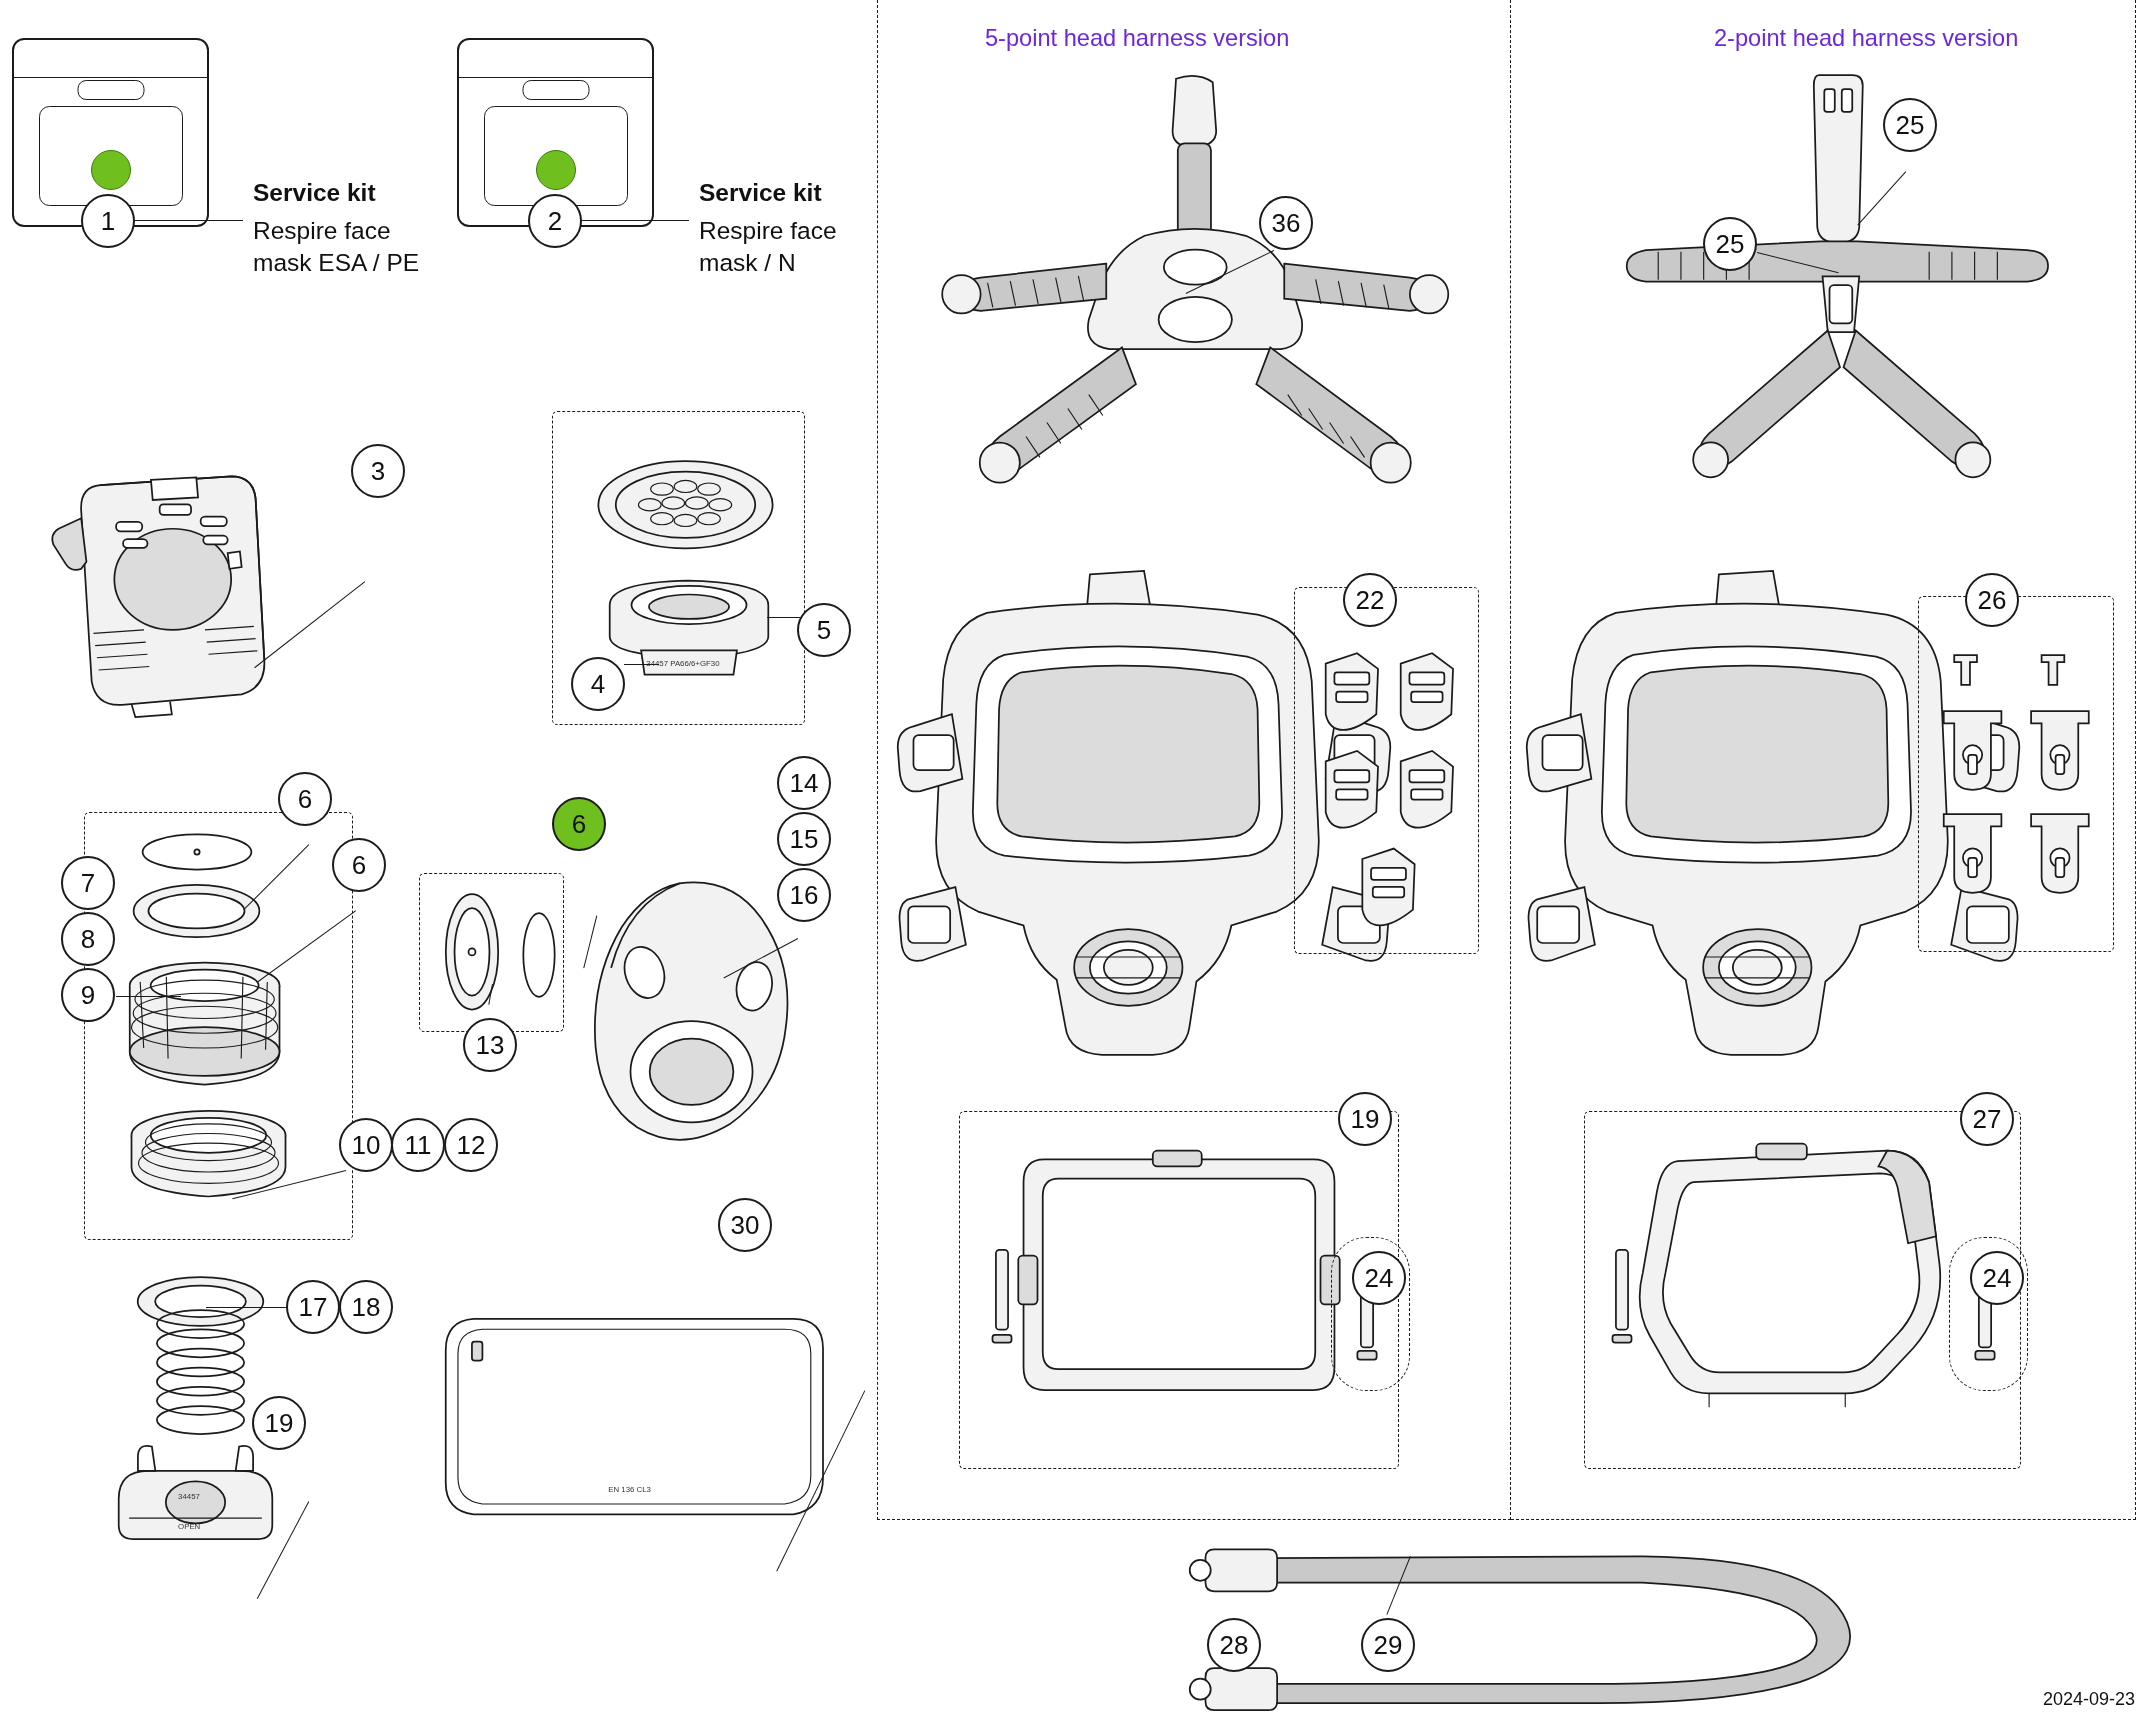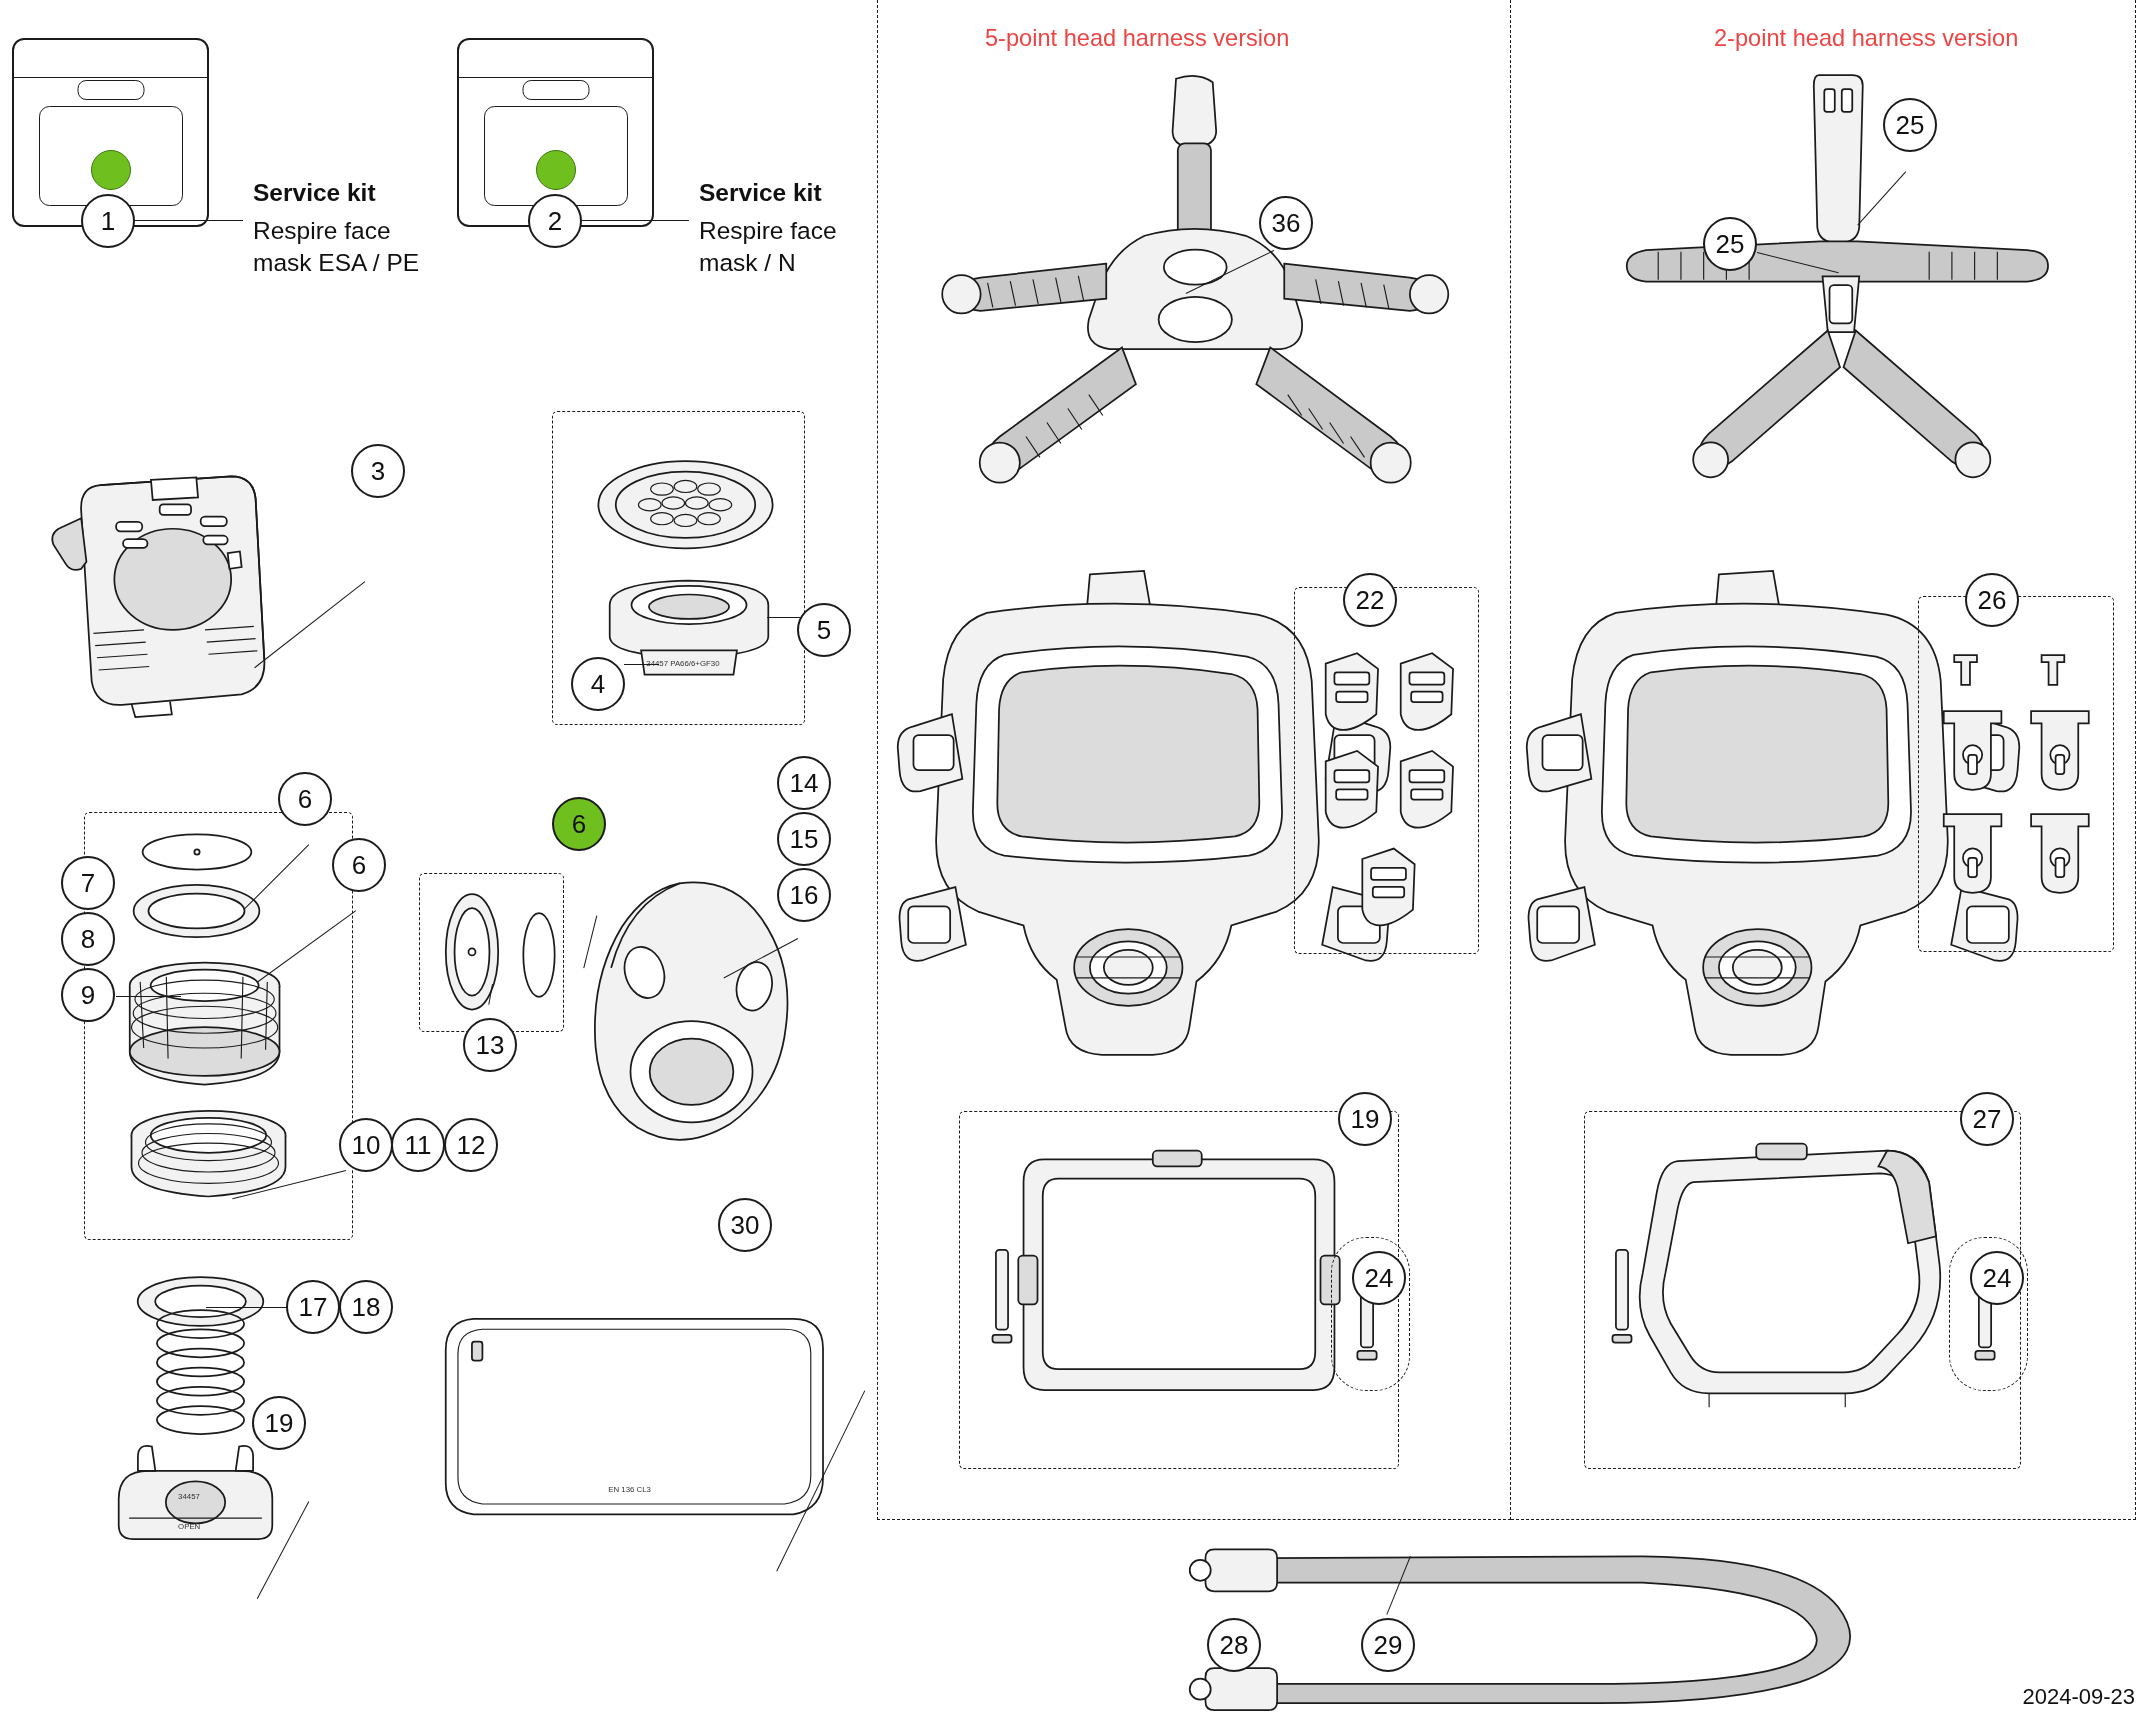--- a/index.html
+++ b/index.html
@@ -15,24 +15,24 @@
     box-sizing:border-box;z-index:30;
   }
   .bubble.green{background:#6fbf1e;border-color:#1b1b1b;}
   
   .lead{position:absolute;background:#1b1b1b;height:1.4px;transform-origin:0 50%;z-index:20;}
   
   .dashbox{position:absolute;border:1.7px dashed #1b1b1b;border-radius:5.2px;box-sizing:border-box;z-index:5;}
   .dashbox.round{border-radius:35px;}
   .panel{position:absolute;border:1.7px dashed #1b1b1b;box-sizing:border-box;z-index:2;}
   
-  .panel-title{position:absolute;font-size:23.6px;color:#ef4444;white-space:nowrap;}
+  .panel-title{position:absolute;font-size:23.6px;color:#6d28d9;white-space:nowrap;}
   .kit-title{position:absolute;font-size:24.5px;font-weight:bold;white-space:nowrap;}
   .kit-sub{position:absolute;font-size:24.5px;white-space:nowrap;line-height:1.32;}
-  .date{position:absolute;right:19px;bottom:12.2px;font-size:22px;color:#111;}
+  .date{position:absolute;right:19px;bottom:12.2px;font-size:18px;color:#111;}
   
   .bag{position:absolute;border:2.2px solid #1b1b1b;border-radius:12.2px;background:#fff;box-sizing:border-box;}
   .bag-top{position:absolute;left:0;right:0;top:0;height:37px;border-bottom:1.7px solid #1b1b1b;border-radius:10.5px 10.5px 0 0;}
   .bag-hole{position:absolute;width:65px;height:17.5px;border:1.7px solid #1b1b1b;border-radius:8.7px;left:50%;transform:translateX(-50%);top:40px;}
   .bag-inner{position:absolute;border:1.7px solid #1b1b1b;border-radius:10.5px;}
   .bag-dot{position:absolute;width:38px;height:38px;border-radius:50%;background:#6fbf1e;border:1.3px solid #3d7a10;}
   
   svg{display:block;overflow:visible;}
   .ln{fill:none;stroke:#1b1b1b;stroke-width:2;stroke-linejoin:round;stroke-linecap:round;}
   .ln-thin{fill:none;stroke:#1b1b1b;stroke-width:1.3;}

